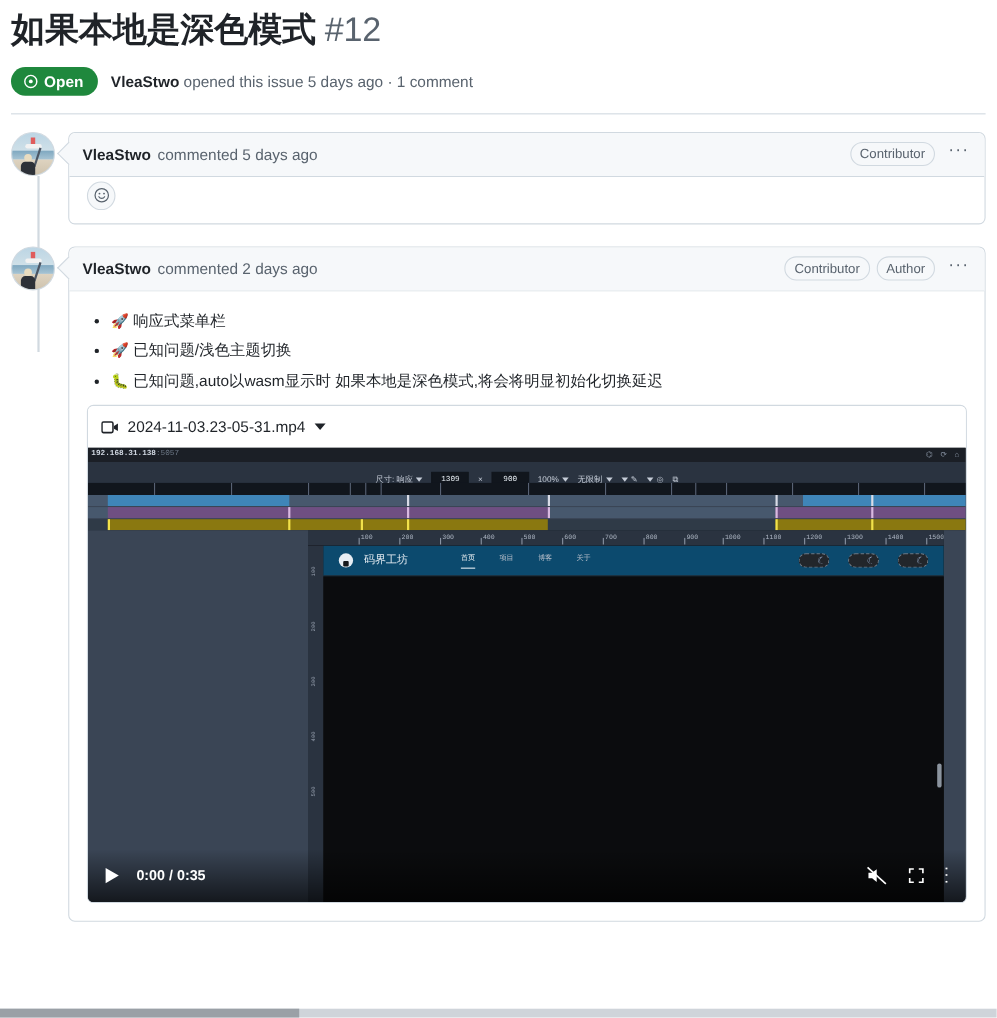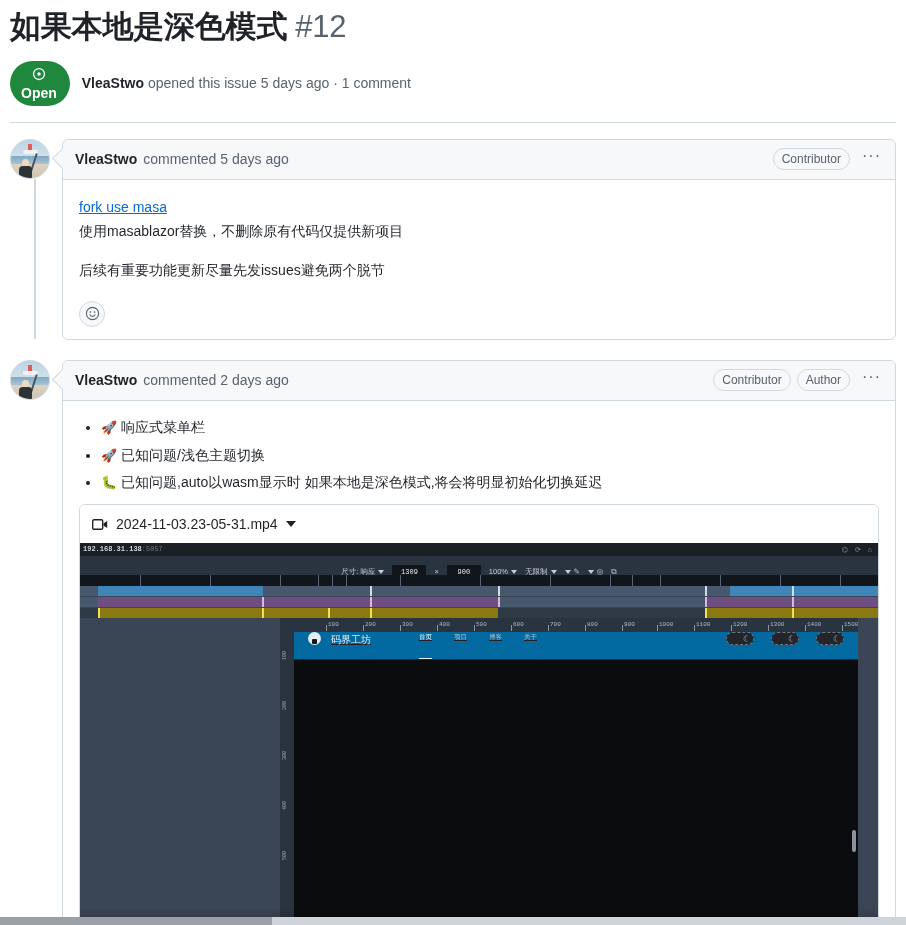--- a/index.html
+++ b/index.html
@@ -23,21 +23,21 @@
   .issue-number { color: #59636e; font-weight: 400; }
 
   .issue-meta-row {
     display: flex; align-items: center; gap: 12px;
     margin-top: 14px; padding-bottom: 16px;
   }
   .state-badge {
     display: inline-flex; align-items: center; gap: 5px;
     background: #1f883d; color: #ffffff;
     border-radius: 2em; padding: 6px 13px 6px 11px;
-    font-size: 14px; font-weight: 600; line-height: 1; flex-direction: column;
+    font-size: 14px; font-weight: 600; line-height: 1;
   }
   .state-badge svg { display: block; }
   .issue-meta-text { font-size: 14px; color: #59636e; }
   .issue-meta-text b { color: #1f2328; font-weight: 600; }
 
   .hr { border-bottom: 1px solid #d1d9e0; margin: 0 10px; }
 
   
   .timeline { position: relative; padding: 16px 10px 0 10px; }
   .tl-item { position: relative; display: flex; align-items: flex-start; }
@@ -175,22 +175,22 @@
 
   
   .site { position:absolute; left:200px; top:89px; right:20px; bottom:0;
     background:#1a1d21; overflow:hidden; }
   .site-vruler { position:absolute; left:0; top:0; width:14px; bottom:0;
     background:#2a3340; }
   .site-vruler span { position:absolute; left:1px; color:#9aa3b1;
     font-size:5px; font-family:"Liberation Mono", monospace;
     transform: rotate(-90deg); transform-origin: left top; }
   .site-nav { position:absolute; left:14px; top:0; right:0; height:28px;
-    background:#0369a1; display:flex; padding:0 14px;
-    gap:10px; border-bottom:1px solid #23272d;text-decoration:underline; }
+    background:#0c4a6e; display:flex; align-items:center; padding:0 14px;
+    gap:10px; border-bottom:1px solid #23272d; }
   .site-logo { width:13px; height:13px; border-radius:50%;
     background:#e6edf3; position:relative; flex:0 0 13px; }
   .site-logo::after { content:""; position:absolute; left:4px; top:7px;
     width:5px; height:5px; background:#15181c; border-radius:1px; }
   .site-brand { color:#e6edf3; font-size:10px; }
   .site-links { display:flex; gap:22px; margin-left:38px; }
   .site-links span { color:#b6bec9; font-size:6.5px; padding-bottom:3px; }
   .site-links span.active { color:#ffffff; border-bottom:1px solid #e6edf3; }
   .site-toggles { margin-left:auto; display:flex; gap:17px; }
   .tgl { width:28px; height:13px; border-radius:7px;
@@ -262,25 +262,20 @@
       </div>
       <div class="tl-line" style="height:160px;"></div>
     </div>
     <div class="comment-box">
       <div class="comment-head">
         <span class="author">VleaStwo</span>
         <span>commented 5 days ago</span>
         <span class="head-spacer"></span>
         <span class="role-badge">Contributor</span>
         <span class="kebab">···</span>
-      </div>
-      <div class="comment-body">
-        <p><a class="body-link" href="#">fork use masa</a></p>
-        <p class="cjk" style="margin-top:2px;">使用masablazor替换，不删除原有代码仅提供新项目</p>
-        <p class="cjk">后续有重要功能更新尽量先发issues避免两个脱节</p>
       </div>
       <div class="reactions">
         <span class="reaction-btn">
           <svg width="15" height="15" viewBox="0 0 16 16" fill="none">
             <circle cx="8" cy="8" r="6.5" stroke="#59636e" stroke-width="1.2"></circle>
             <circle cx="5.8" cy="6.4" r="0.9" fill="#59636e"></circle>
             <circle cx="10.2" cy="6.4" r="0.9" fill="#59636e"></circle>
             <path d="M5.2 9.4a3.2 3.2 0 0 0 5.6 0" stroke="#59636e" stroke-width="1.1" fill="none" stroke-linecap="round"></path>
           </svg>
         </span>

